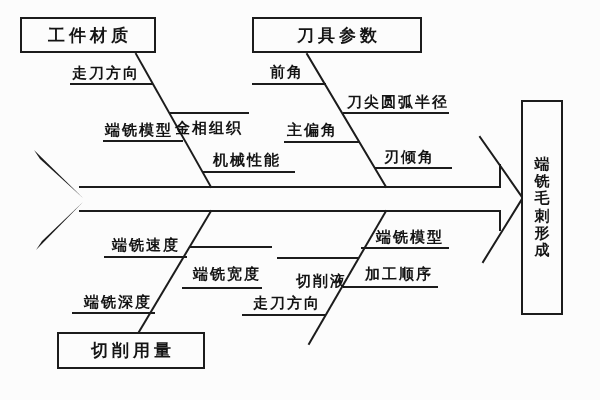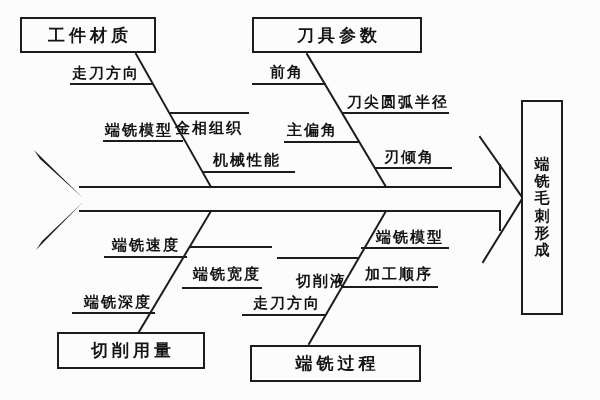--- a/index.html
+++ b/index.html
@@ -74,21 +74,20 @@
 
     <line class="ul" x1="277" y1="258" x2="358" y2="258"></line>
     <line class="ul" x1="361" y1="248" x2="449" y2="248"></line>
     <line class="ul" x1="343" y1="287" x2="438" y2="287"></line>
     <line class="ul" x1="242" y1="315" x2="326" y2="315"></line>
   </svg>
 
   <div class="cat-box" style="left:20px; top:17px; width:136px; height:36px;">工件材质</div>
   <div class="cat-box" style="left:252px; top:17px; width:170px; height:36px;">刀具参数</div>
   <div class="cat-box" style="left:37px; top:332px; width:148px; height:37px;margin-left:20px;">切削用量</div>
-  <div class="cat-box" style="left:250px; top:345px; width:171px; height:37px;">端铣过程</div>
 
   <div class="effect-box" style="left:521px; top:100px; width:42px; height:215px;">
     <div class="effect-text">端铣毛刺形成</div>
   </div>
 
   <div class="cause" style="left:72px; top:64px;">走刀方向</div>
   <div class="cause" style="left:175px; top:93px;margin-top:26px;">金相组织</div>
   <div class="cause" style="left:105px; top:121px;">端铣模型</div>
   <div class="cause" style="left:213px; top:151px;text-align:right;">机械性能</div>
 

